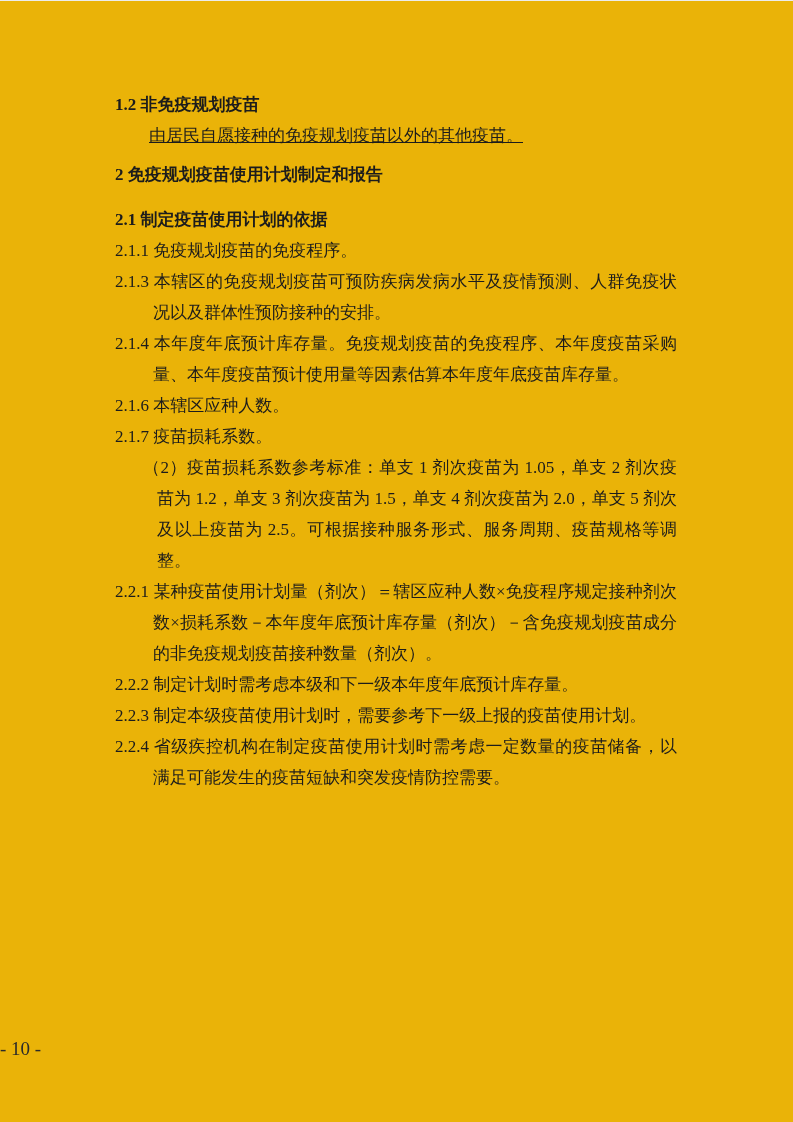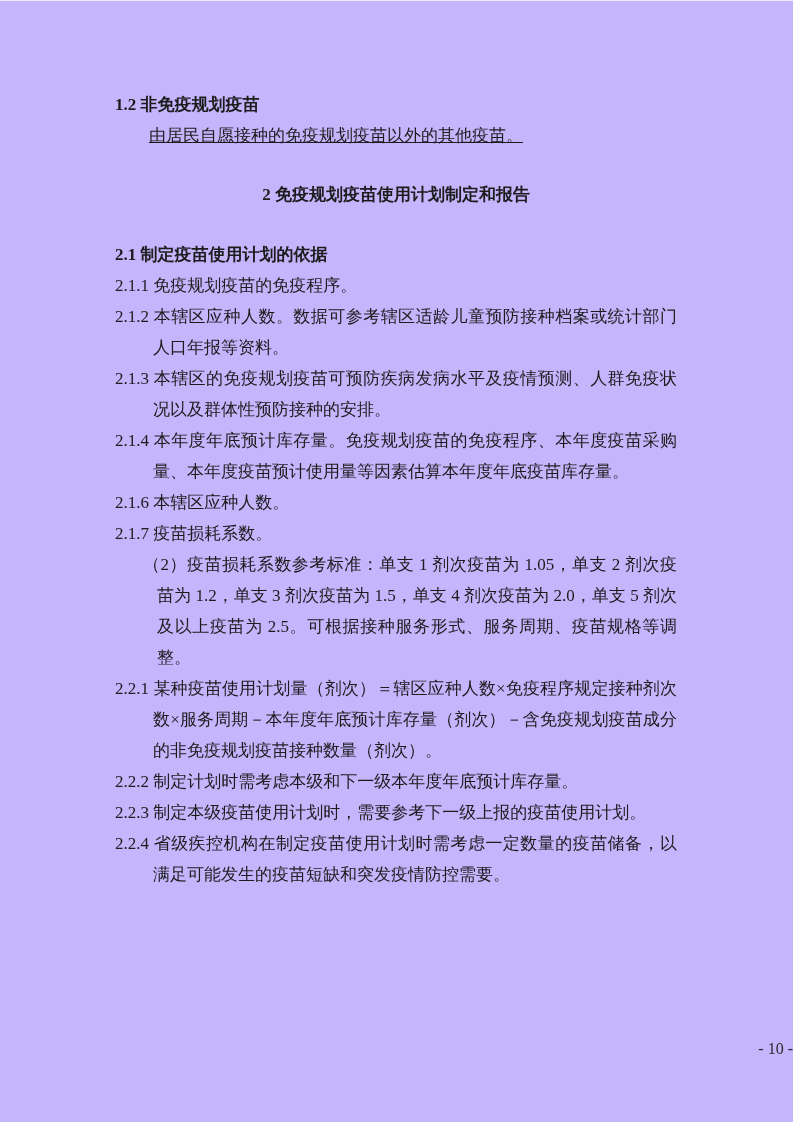--- a/index.html
+++ b/index.html
@@ -4,21 +4,21 @@
 <style>
   html, body {
     margin: 0;
     padding: 0;
     background: #ffffff;
   }
   .page {
     position: relative;
     width: 793px;
     height: 1122px;
-    background: #c4b5fd;
+    background: #eab308;
     overflow: hidden;
     border-top: 1px solid #ececec;
     font-family: "Liberation Serif", "DejaVu Serif", serif;
     color: #1c1c1c;
     box-sizing: border-box;
   }
   .content {
     position: absolute;
     left: 115px;
     top: 88px;
@@ -29,64 +29,63 @@
     padding: 0;
     font-size: 17px;
     line-height: 31px;
     text-align: justify;
     font-weight: normal;
   }
   .heading {
     font-weight: bold;
     text-align: left;
   }
-  .mt-sec  { margin-top: 28px; text-align: center; }   
-  .mt-sub  { margin-top: 29px; }   
+  .mt-sec  { margin-top: 8px; }   
+  .mt-sub  { margin-top: 14px; }   
   .indent2 { text-indent: 2em; text-decoration: underline; }   
   .item {                          
     padding-left: 38px;
     text-indent: -38px;
     font-family: Liberation Serif, serif;
   }
   .subitem {                       
     padding-left: 42px;
     text-indent: -14px;
   }
   .footer {
     position: absolute;
     left: 0;
     top: 1032px;
     width: 100%;
     line-height: 31px;
-    text-align: right;
-    font-size: 16px;
+    text-align: left;
+    font-size: 19px;
     color: #2a2a2a;
   }
 </style>
 </head>
 <body>
 
 <div class="page">
   <main class="content">
 
     <h3 class="blk heading">1.2 非免疫规划疫苗</h3>
     <p class="blk indent2">由居民自愿接种的免疫规划疫苗以外的其他疫苗。</p>
 
     <h2 class="blk heading mt-sec">2 免疫规划疫苗使用计划制定和报告</h2>
 
     <h3 class="blk heading mt-sub">2.1 制定疫苗使用计划的依据</h3>
     <p class="blk item">2.1.1 免疫规划疫苗的免疫程序。</p>
-    <p class="blk item">2.1.2 本辖区应种人数。数据可参考辖区适龄儿童预防接种档案或统计部门人口年报等资料。</p>
     <p class="blk item">2.1.3 本辖区的免疫规划疫苗可预防疾病发病水平及疫情预测、人群免疫状况以及群体性预防接种的安排。</p>
     <p class="blk item">2.1.4 本年度年底预计库存量。免疫规划疫苗的免疫程序、本年度疫苗采购量、本年度疫苗预计使用量等因素估算本年度年底疫苗库存量。</p>
     <p class="blk item">2.1.6 本辖区应种人数。</p>
     <p class="blk item">2.1.7 疫苗损耗系数。</p>
     <p class="blk subitem">（2）疫苗损耗系数参考标准：单支 1 剂次疫苗为 1.05，单支 2 剂次疫苗为 1.2，单支 3 剂次疫苗为 1.5，单支 4 剂次疫苗为 2.0，单支 5 剂次及以上疫苗为 2.5。可根据接种服务形式、服务周期、疫苗规格等调整。</p>
 
-    <p class="blk item">2.2.1 某种疫苗使用计划量（剂次）＝辖区应种人数×免疫程序规定接种剂次数×服务周期－本年度年底预计库存量（剂次）－含免疫规划疫苗成分的非免疫规划疫苗接种数量（剂次）。</p>
+    <p class="blk item">2.2.1 某种疫苗使用计划量（剂次）＝辖区应种人数×免疫程序规定接种剂次数×损耗系数－本年度年底预计库存量（剂次）－含免疫规划疫苗成分的非免疫规划疫苗接种数量（剂次）。</p>
     <p class="blk item">2.2.2 制定计划时需考虑本级和下一级本年度年底预计库存量。</p>
     <p class="blk item">2.2.3 制定本级疫苗使用计划时，需要参考下一级上报的疫苗使用计划。</p>
     <p class="blk item">2.2.4 省级疾控机构在制定疫苗使用计划时需考虑一定数量的疫苗储备，以满足可能发生的疫苗短缺和突发疫情防控需要。</p>
 
   </main>
 
   <footer class="footer">
     <span>- 10 -</span>
   </footer>
 </div>

